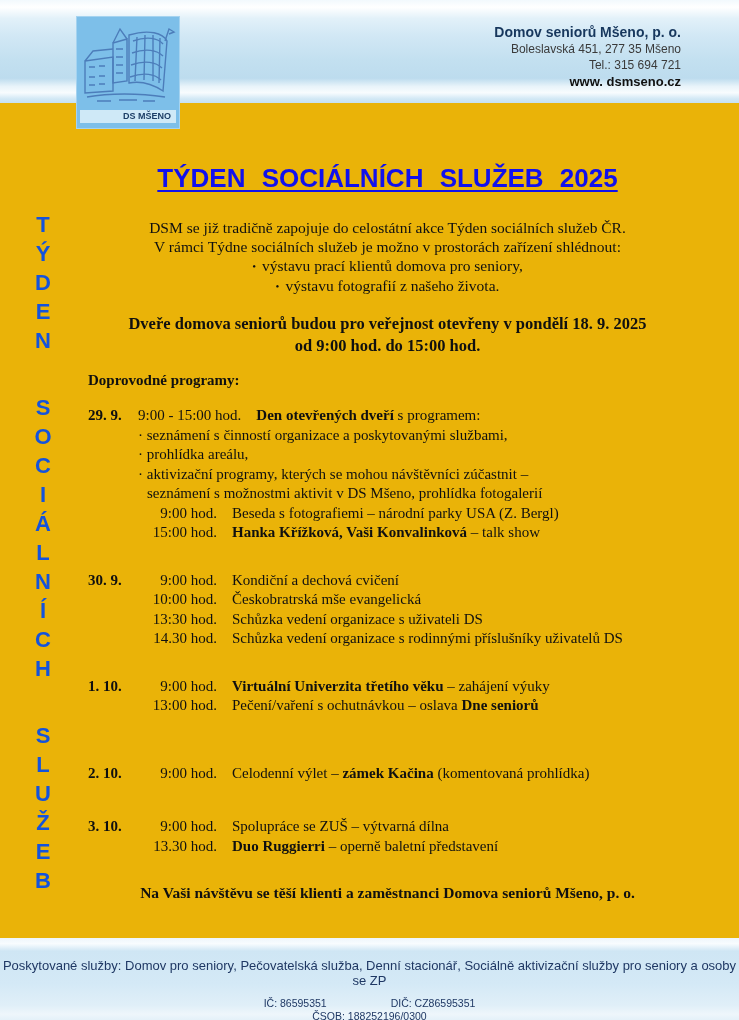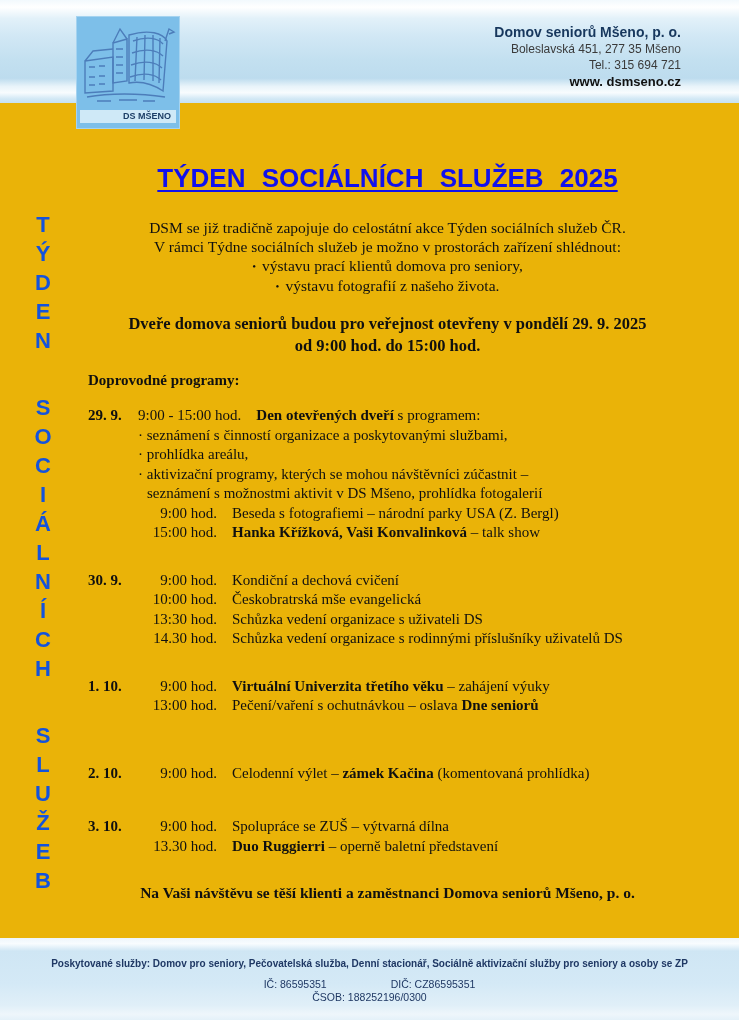--- a/index.html
+++ b/index.html
@@ -46,21 +46,21 @@
   .p-time{flex:none;width:79px;text-align:right;margin-right:15px;white-space:nowrap;}
   .p-time.wide{width:auto;}
   .b{font-weight:700;}
   .u{}
   .closing{text-align:center;font-weight:700;font-size:15.5px;margin-top:28px;}
 
   
   .footer{position:absolute;left:0;right:0;bottom:0;height:82px;text-align:center;
     font-family:"Liberation Sans",sans-serif;color:#1f3864;
     background:linear-gradient(180deg,#eef6fb 0%,#f8fcfe 7%,#cfe6f4 16%,#d4e9f6 55%,#e0eff8 82%,#eef6fb 93%,#e4f1f9 100%);}
-  .footer-services{font-size:10px;font-weight:700;padding-top:20px;}
+  .footer-services{font-size:13px;font-weight:400;padding-top:20px;}
   .footer-ids{font-size:10.5px;margin-top:9px;display:flex;justify-content:center;gap:64px;}
   .footer-bank{font-size:10.5px;margin-top:1px;}
 </style>
 </head>
 <body>
 
 <div class="page">
 
   <div class="header">
     <div class="header-contact">
@@ -132,21 +132,21 @@
     <h1 class="title">TÝDEN SOCIÁLNÍCH SLUŽEB 2025</h1>
 
     <div class="intro">
       <div>DSM se již tradičně zapojuje do celostátní akce Týden sociálních služeb ČR.</div>
       <div>V rámci Týdne sociálních služeb je možno v prostorách zařízení shlédnout:</div>
       <div class="bullet-line"><span class="bullet-glyph">•</span><span>výstavu prací klientů domova pro seniory,</span></div>
       <div class="bullet-line"><span class="bullet-glyph">•</span><span>výstavu fotografií z našeho života.</span></div>
     </div>
 
     <div class="open-notice">
-      <div>Dveře domova seniorů budou pro veřejnost otevřeny v pondělí 29. 9. 2025</div>
+      <div>Dveře domova seniorů budou pro veřejnost otevřeny v pondělí 18. 9. 2025</div>
       <div>od 9:00 hod. do 15:00 hod.</div>
     </div>
 
     <div class="programs-heading">Doprovodné programy:</div>
 
     <div id="programs">
         <div class="program-block">
           <div class="p-date">29. 9.</div>
           <div class="p-lines">
             <div class="p-line">

